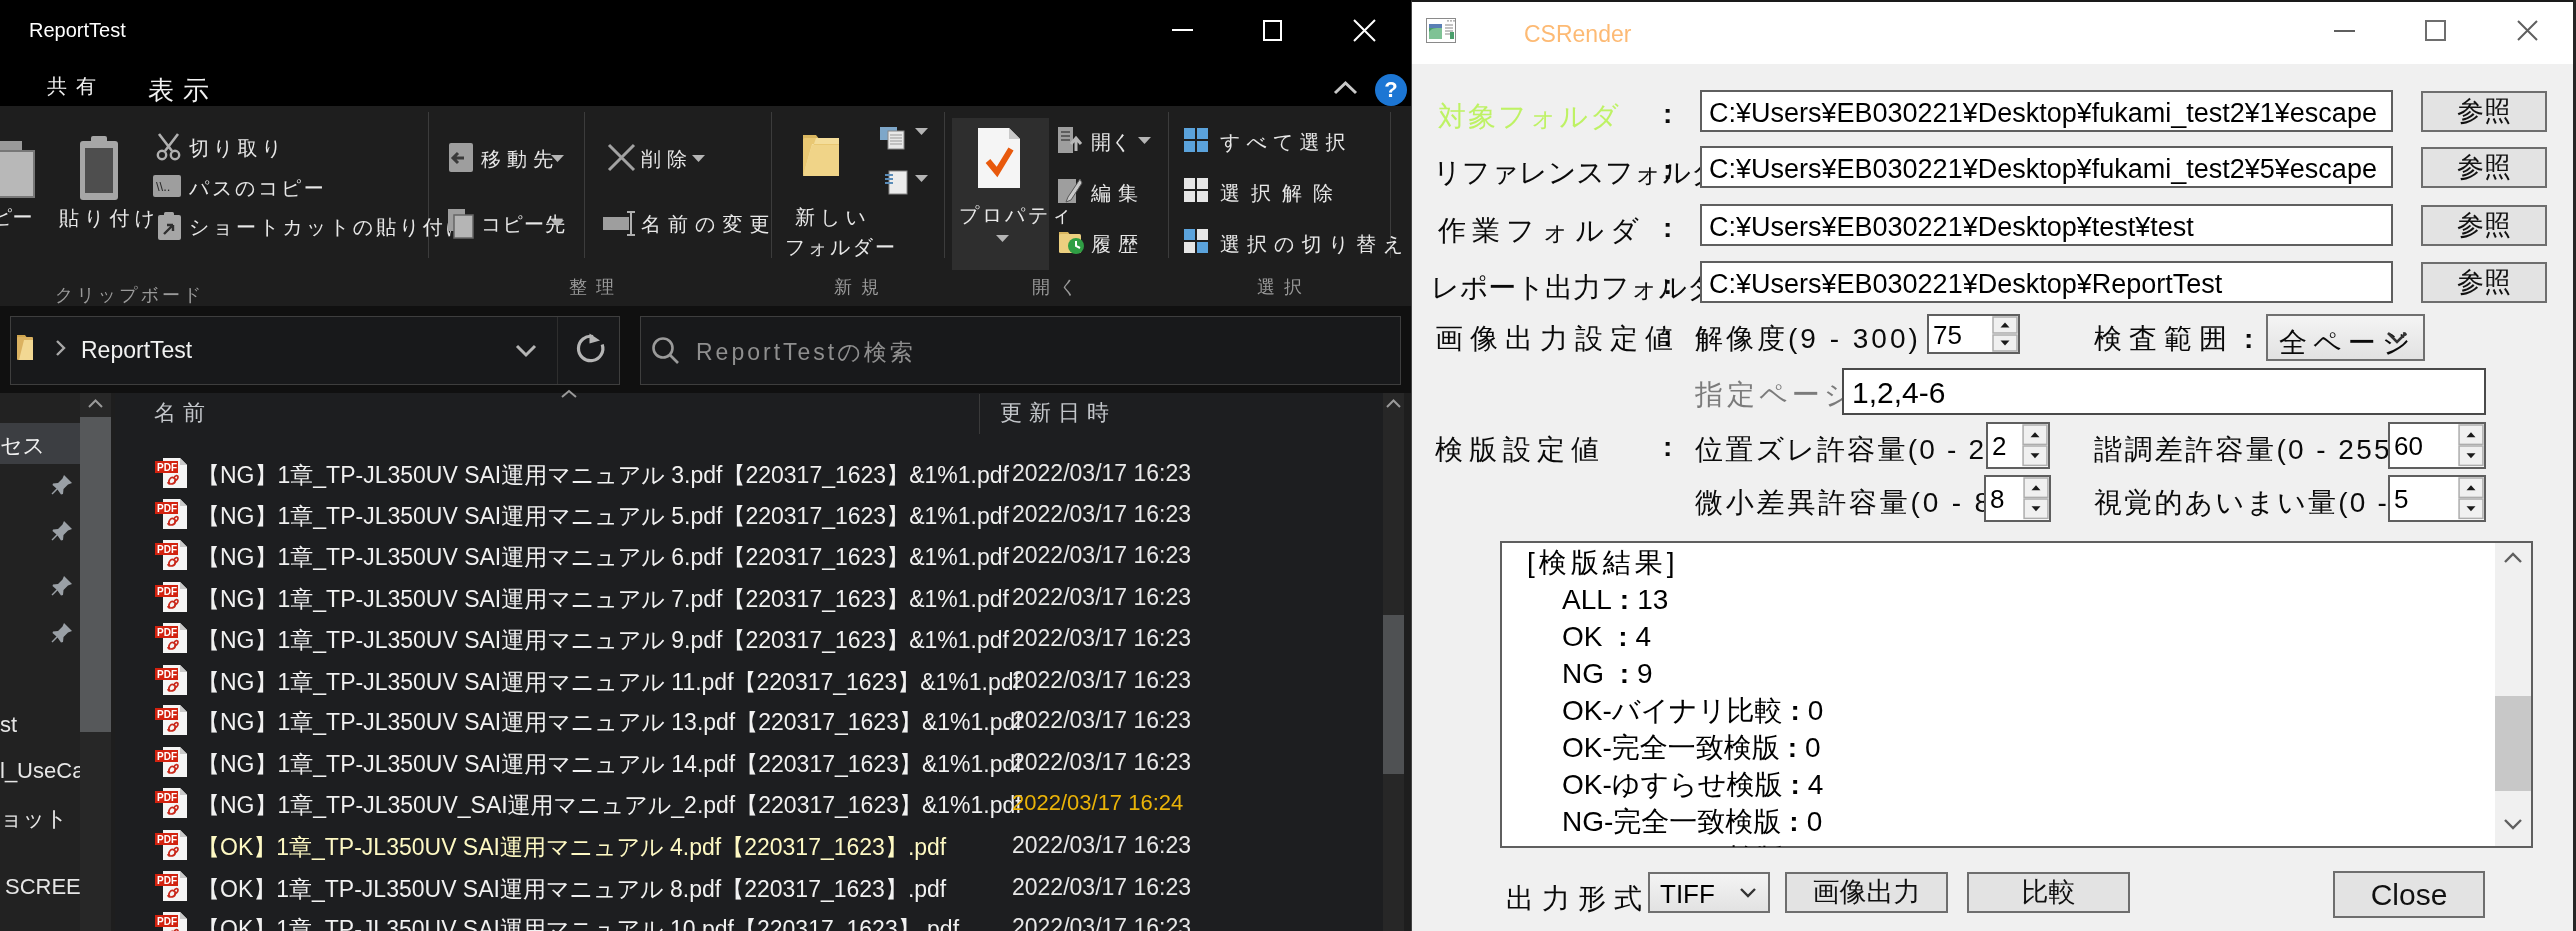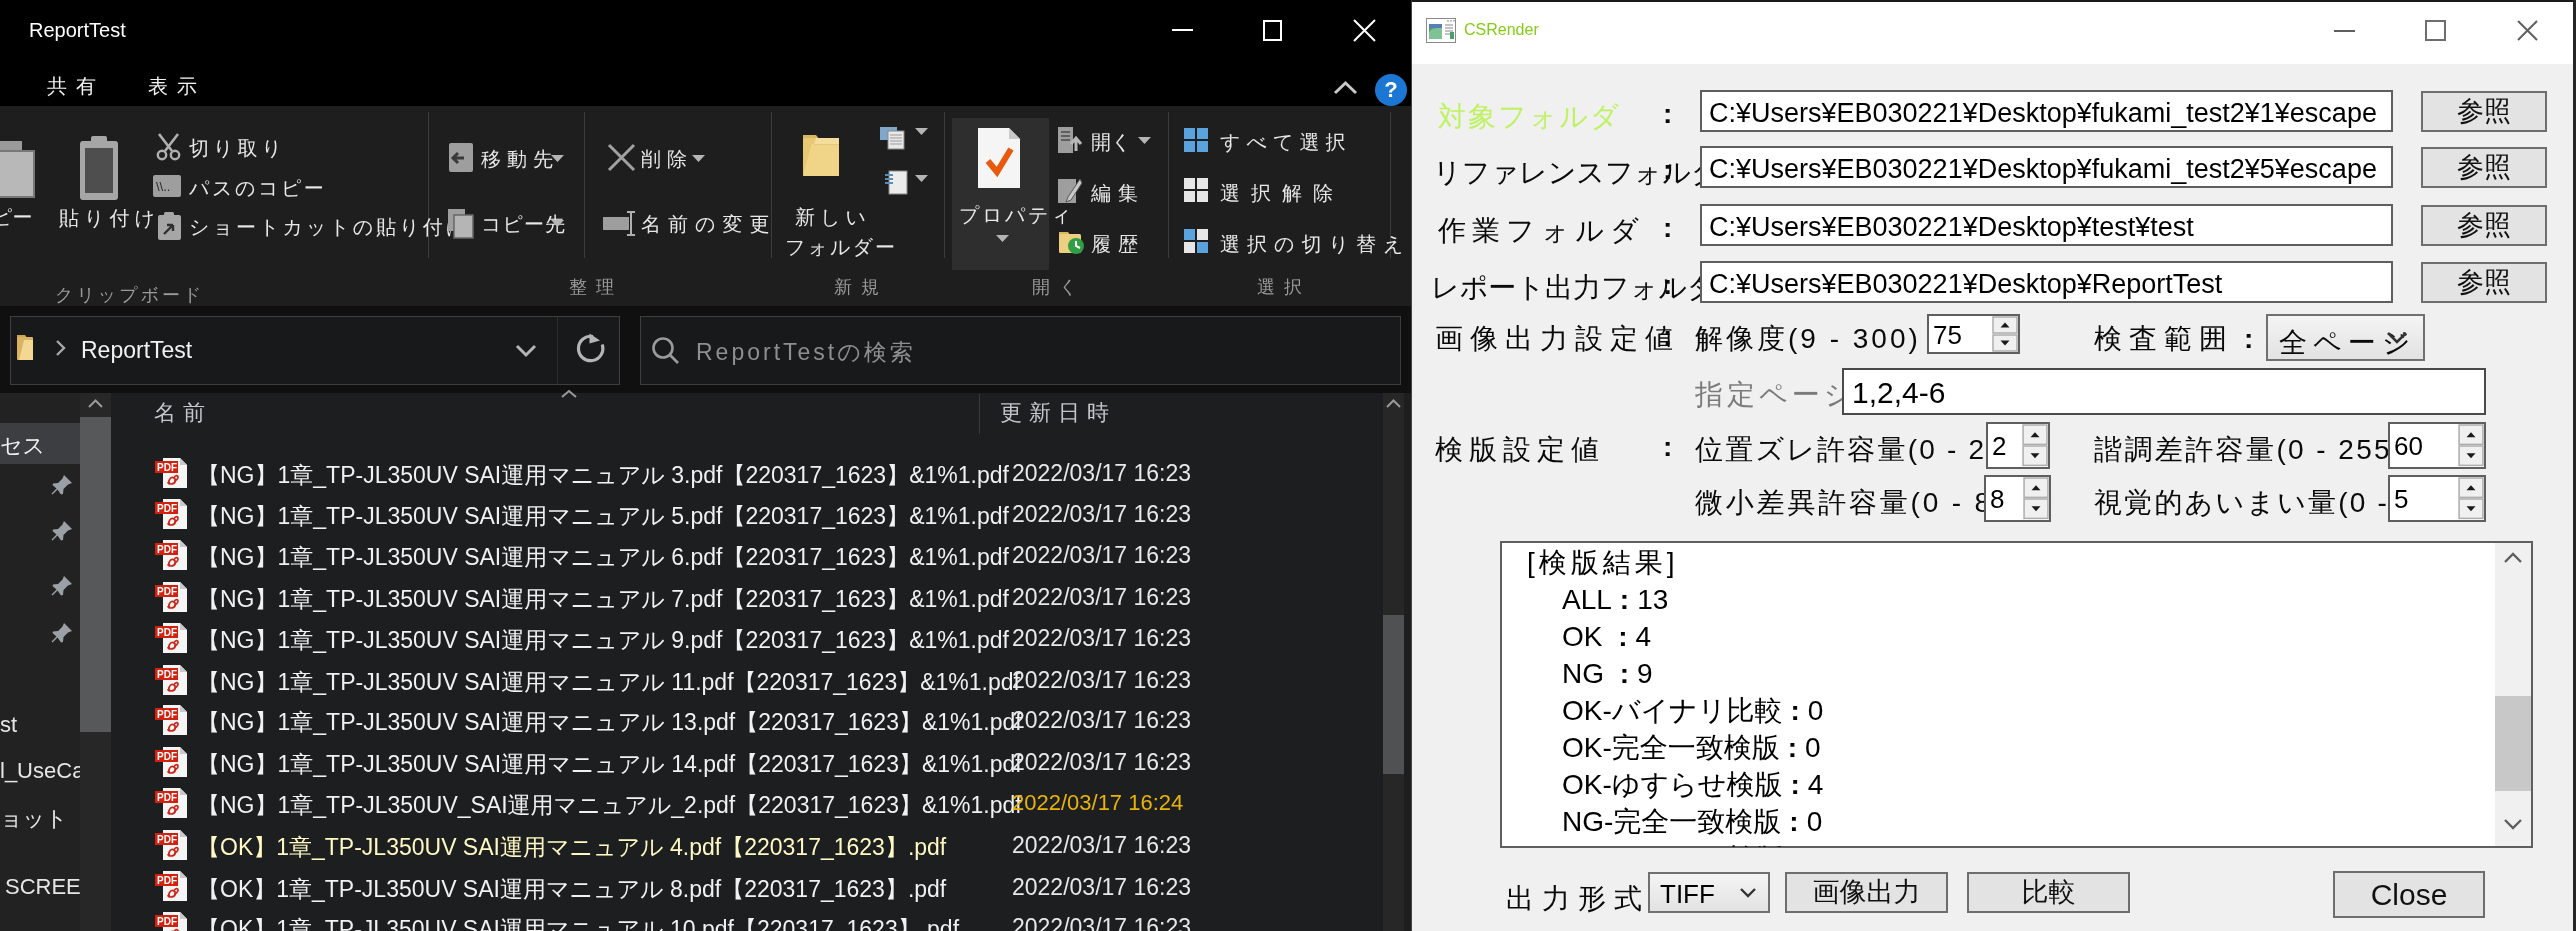--- a/index.html
+++ b/index.html
@@ -11,21 +11,21 @@
 <div class="a" style="left:0;top:0;width:1411px;height:931px;background:#1e1e1e">
 <div class="a" style="left:0;top:0;width:1411px;height:58px;background:#000"></div>
 <div class="a" style="left:29px;top:19px;font-size:20px;color:#fff">ReportTest</div>
 <div class="a" style="left:1172px;top:29px;width:21px;height:2px;background:#fff"></div>
 <div class="a" style="left:1263px;top:20px;width:19px;height:21px;border:2px solid #fff"></div>
 <svg class="a" style="left:1353px;top:19px" width="23" height="23" viewBox="0 0 23 23">
       <path d="M1 1 L22 22 M22 1 L1 22" stroke="#fff" stroke-width="2"></path>
     </svg>
 <div class="a" style="left:0;top:58px;width:1411px;height:49px;background:#000"></div>
 <div class="a" style="left:47px;top:73px;font-size:20px;color:#f2f2f2;letter-spacing:9px">共有</div>
-<div class="a" style="left:148px;top:73px;font-size:20px;color:#f2f2f2;letter-spacing:9px">表示</div>
+<div class="a" style="left:148px;top:73px;font-size:26px;color:#f2f2f2;letter-spacing:9px">表示</div>
 <svg class="a" style="left:1333px;top:80px" width="25" height="15" viewBox="0 0 25 15">
       <path d="M2 13 L12.5 3 L23 13" stroke="#c8c8c8" stroke-width="3" fill="none"></path>
     </svg>
 <div class="a" style="left:1375px;top:74px;width:32px;height:32px;border-radius:50%;background:#1c76d4"></div>
 <div class="a" style="left:1375px;top:74px;width:32px;height:32px;text-align:center;font-size:22px;color:#fff;line-height:32px;font-weight:bold">?</div>
 <div class="a" style="left:0;top:106px;width:1411px;height:200px;background:#1e1e1e"></div>
 <div class="a" style="left:428px;top:112px;width:1px;height:146px;background:#3c3c3c"></div>
 <div class="a" style="left:584px;top:112px;width:1px;height:146px;background:#3c3c3c"></div>
 <div class="a" style="left:771px;top:112px;width:1px;height:146px;background:#3c3c3c"></div>
 <div class="a" style="left:944px;top:112px;width:1px;height:146px;background:#3c3c3c"></div>
@@ -345,21 +345,21 @@
     <rect x="0.5" y="0.5" width="29" height="24" fill="#fff" stroke="#8a8a8a"></rect>
     <rect x="3" y="6" width="13" height="15" fill="#4a9e6b"></rect>
     <path d="M3 14 C7 8 12 12 16 8 L16 21 L3 21 Z" fill="#7fc295"></path>
     <rect x="3" y="6" width="13" height="4" fill="#5a7fb5"></rect>
     <path d="M19 7 h8 M19 10 h8 M19 13 h8 M19 16 h6" stroke="#b0b0b0" stroke-width="1.6"></path>
     <rect x="24" y="14" width="4" height="7" fill="#4a9e6b"></rect>
     <circle cx="22" cy="2.8" r="0.9" fill="#999"></circle>
     <circle cx="25" cy="2.8" r="0.9" fill="#999"></circle>
     <circle cx="28" cy="2.8" r="0.9" fill="#999"></circle>
   </svg>
-<div class="a" style="left:1464px;top:21px;font-size:16px;color:#84cc16">CSRender</div>
+<div class="a" style="left:1524px;top:21px;font-size:23px;color:#fdba74">CSRender</div>
 <div class="a" style="left:2334px;top:30px;width:21px;height:2px;background:#5f5f5f"></div>
 <div class="a" style="left:2425px;top:20px;width:21px;height:21px;border:2px solid #6e6e6e"></div>
 <svg class="a" style="left:2517px;top:20px" width="21" height="21" viewBox="0 0 21 21">
     <path d="M1 1 L20 20 M20 1 L1 20" stroke="#5f5f5f" stroke-width="2"></path>
   </svg>
 <div class="a" style="left:1438px;top:98px;font-size:28px;color:#bef264"><span style="letter-spacing:2px">対象フォルダ</span></div>
 <div class="a" style="left:1663px;top:98px;font-size:28px;color:#0a0a0a;font-weight:bold">:</div>
 <div class="a" style="left:1700px;top:90px;width:693px;height:42px;background:#fff;border:2px solid #5f5f5f"></div>
 <div class="a" style="left:1709px;top:98px;font-size:27px;color:#000">C:¥Users¥EB030221¥Desktop¥fukami_test2¥1¥escape</div>
 <div class="a" style="left:2421px;top:91px;width:126px;height:41px;background:#e3e3e3;border:2px solid #6e6e6e;text-align:center;font-size:27px;color:#111;line-height:37px">参照</div>

